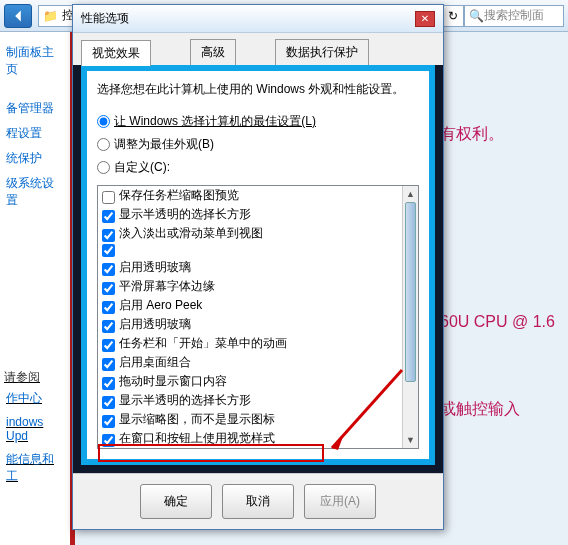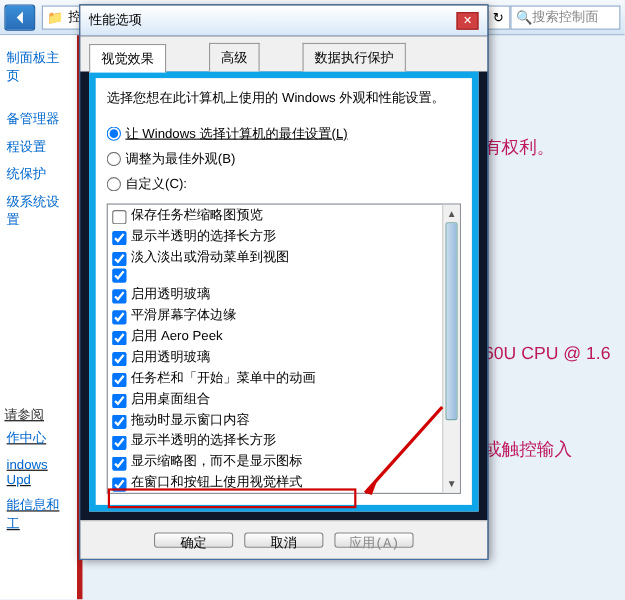--- a/index.html
+++ b/index.html
@@ -30,21 +30,21 @@
 .tab-body { margin: 0 8px 8px 8px; background: #fff; border: 6px solid #0ea5e9; padding: 10px; }
 .desc { font-size: 12px; margin-bottom: 12px; }
 .radio-group label { display: flex; align-items: center; font-size: 12px; padding: 3px 0; gap: 4px; }
 .radio-group input { margin: 0; }
 .checklist { border: 1px solid #828790; background: #fff; height: 264px; overflow-y: auto; font-size: 12px; margin-top: 6px; position: relative; }
 .checklist-item { display: flex; align-items: flex-end; padding: 1px 4px; gap: 4px; white-space: nowrap; }
 .checklist-item input { margin: 0; }
 .highlight-box { position: absolute; border: 2px solid #d00000; left: 98px; top: 444px; width: 226px; height: 18px; pointer-events: none; z-index: 10; }
 .arrow { position: absolute; left: 322px; top: 360px; z-index: 10; pointer-events: none; }
 .buttons { display: flex; justify-content: center; gap: 10px; padding: 10px; background: #f0f0f0; border-top: 1px solid #ccc; }
-.buttons button { width: 72px; height: 14px; font-size: 12px; background: linear-gradient(#fff,#e0e0e0); border: 1px solid #888; border-radius: 3px; font-family: Liberation Mono, monospace; }
+.buttons button { width: 72px; height: 35px; font-size: 12px; background: linear-gradient(#fff,#e0e0e0); border: 1px solid #888; border-radius: 3px; }
 .buttons button:last-child { color: #888; }
 .scrollbar { position: absolute; right: 0; top: 0; bottom: 0; width: 16px; background: #f0f0f0; border-left: 1px solid #ccc; }
 .scrollbar .thumb { position: absolute; left: 2px; right: 2px; top: 16px; height: 180px; background: linear-gradient(90deg,#cde,#9bd); border: 1px solid #7aa; border-radius: 2px; }
 .scrollbar .arr { position: absolute; left: 0; right: 0; height: 16px; display: flex; align-items: center; justify-content: center; font-size: 9px; color: #555; }
 .scrollbar .arr.up { top: 0; } .scrollbar .arr.dn { bottom: 0; }
 .sys-desc { position: absolute; left: 210px; top: 524px; font-size: 12px; color: #444; margin-top: 30px; }
 </style>
 </head>
 <body>
 

